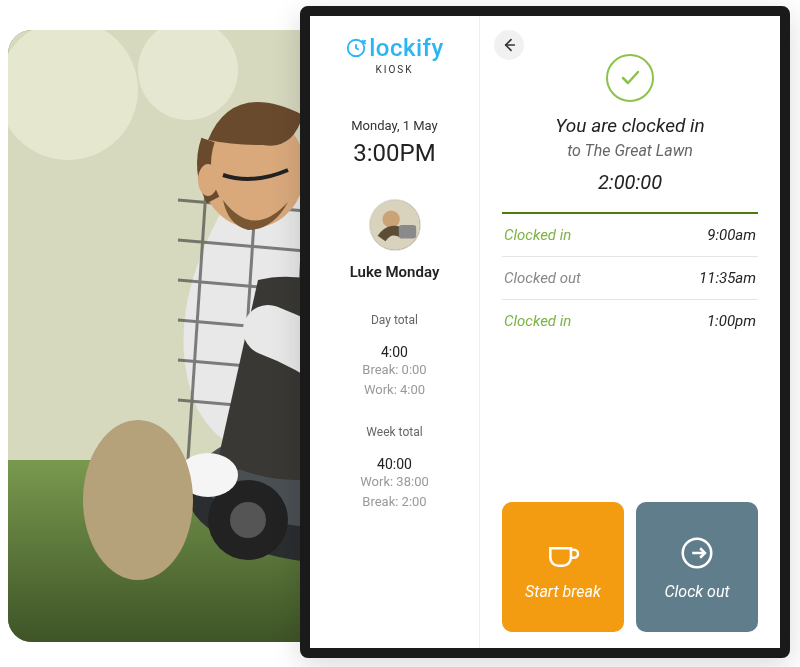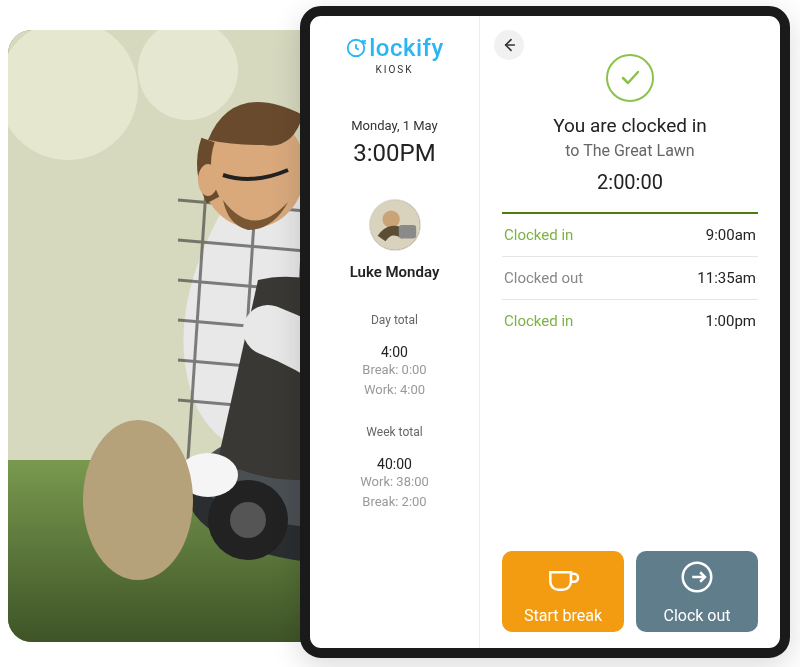--- a/index.html
+++ b/index.html
@@ -27,21 +27,21 @@
   .bg-photo svg { width:100%; height:100%; display:block; }
 
   
   .device {
     position: absolute;
     left: 300px;
     top: 6px;
     width: 490px;
     height: 652px;
     border: 10px solid #1a1a1a;
-    border-radius: 21px;
+    border-radius: 8px;
     background: #fff;
     display: flex;
     box-shadow: 0 8px 30px rgba(0,0,0,0.15);
     overflow: hidden;
   }
 
   .side {
     width: 170px;
     border-right: 1px solid #eee;
     display: flex;
@@ -67,20 +67,21 @@
   .stat-val { font-size:14px; color:#222; margin-top:17px; }
   .stat-sub { font-size:13px; color:#999; margin-top:0; line-height:1.5;}
   .section { margin-bottom: 26px; }
 
   .main {
     flex:1;
     padding: 16px 22px 16px 22px;
     display:flex;
     flex-direction:column;
     position:relative;
+    font-style:italic;
   }
   .back-btn {
     position:absolute; left:14px; top:14px;
     width:30px; height:30px; border-radius:50%; background:#f1f1f1;
     display:flex; align-items:center; justify-content:center;
     cursor:pointer;
   }
   .check-badge {
     width:48px; height:48px; border:2px solid #8bc34a; border-radius:50%;
     display:flex; align-items:center; justify-content:center;
@@ -99,21 +100,21 @@
   .log-row:last-child{border-bottom:none;}
   .log-row .lbl.in { color:#7cb342; }
   .log-row .lbl.out { color:#888; }
   .log-row .val { color:#222; }
 
   .actions {
     margin-top:auto;
     display:flex; gap:12px; padding-top:14px;
   }
   .btn {
-    flex:1; height:81px; border-radius:10px;
+    flex:1; height:130px; border-radius:10px;
     display:flex; flex-direction:column; align-items:center; justify-content:center;
     color:#fff; font-size:16px; cursor:pointer; gap:10px;
   }
   .btn.orange { background:#f39c12; }
   .btn.slate { background:#607d8b; }
   .btn svg { width:38px; height:38px; }
 </style>
 </head>
 <body>
 

